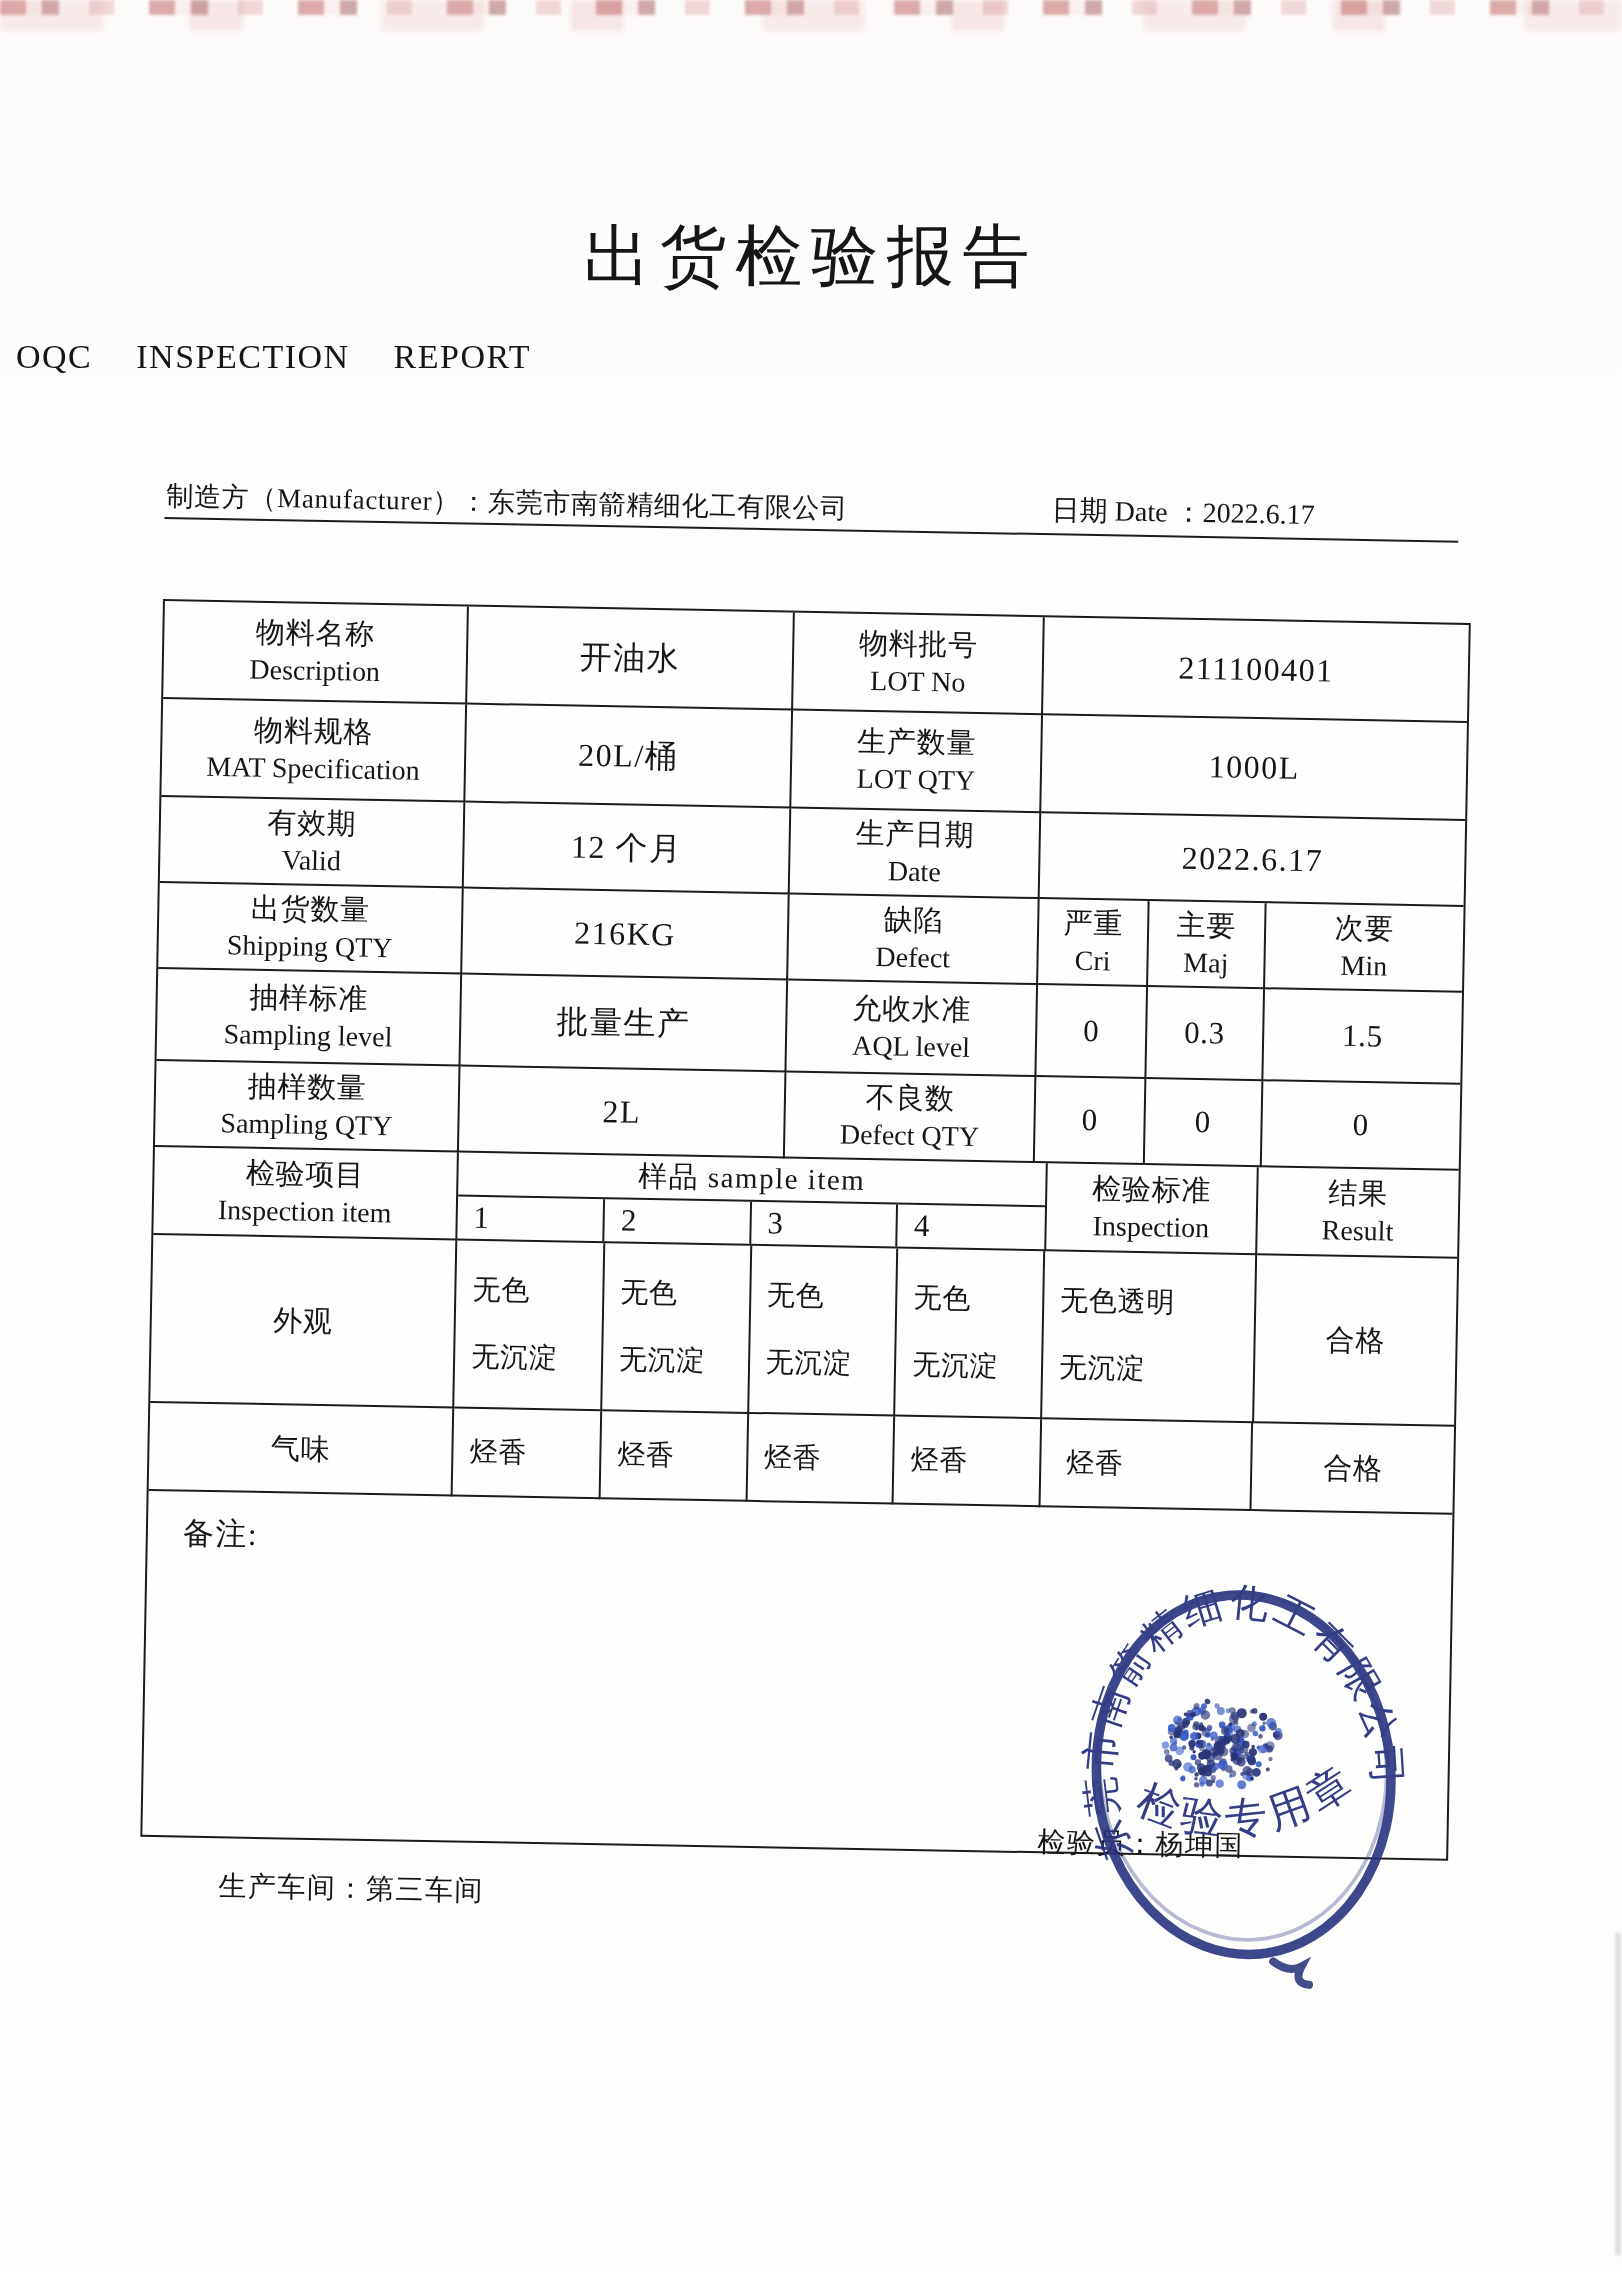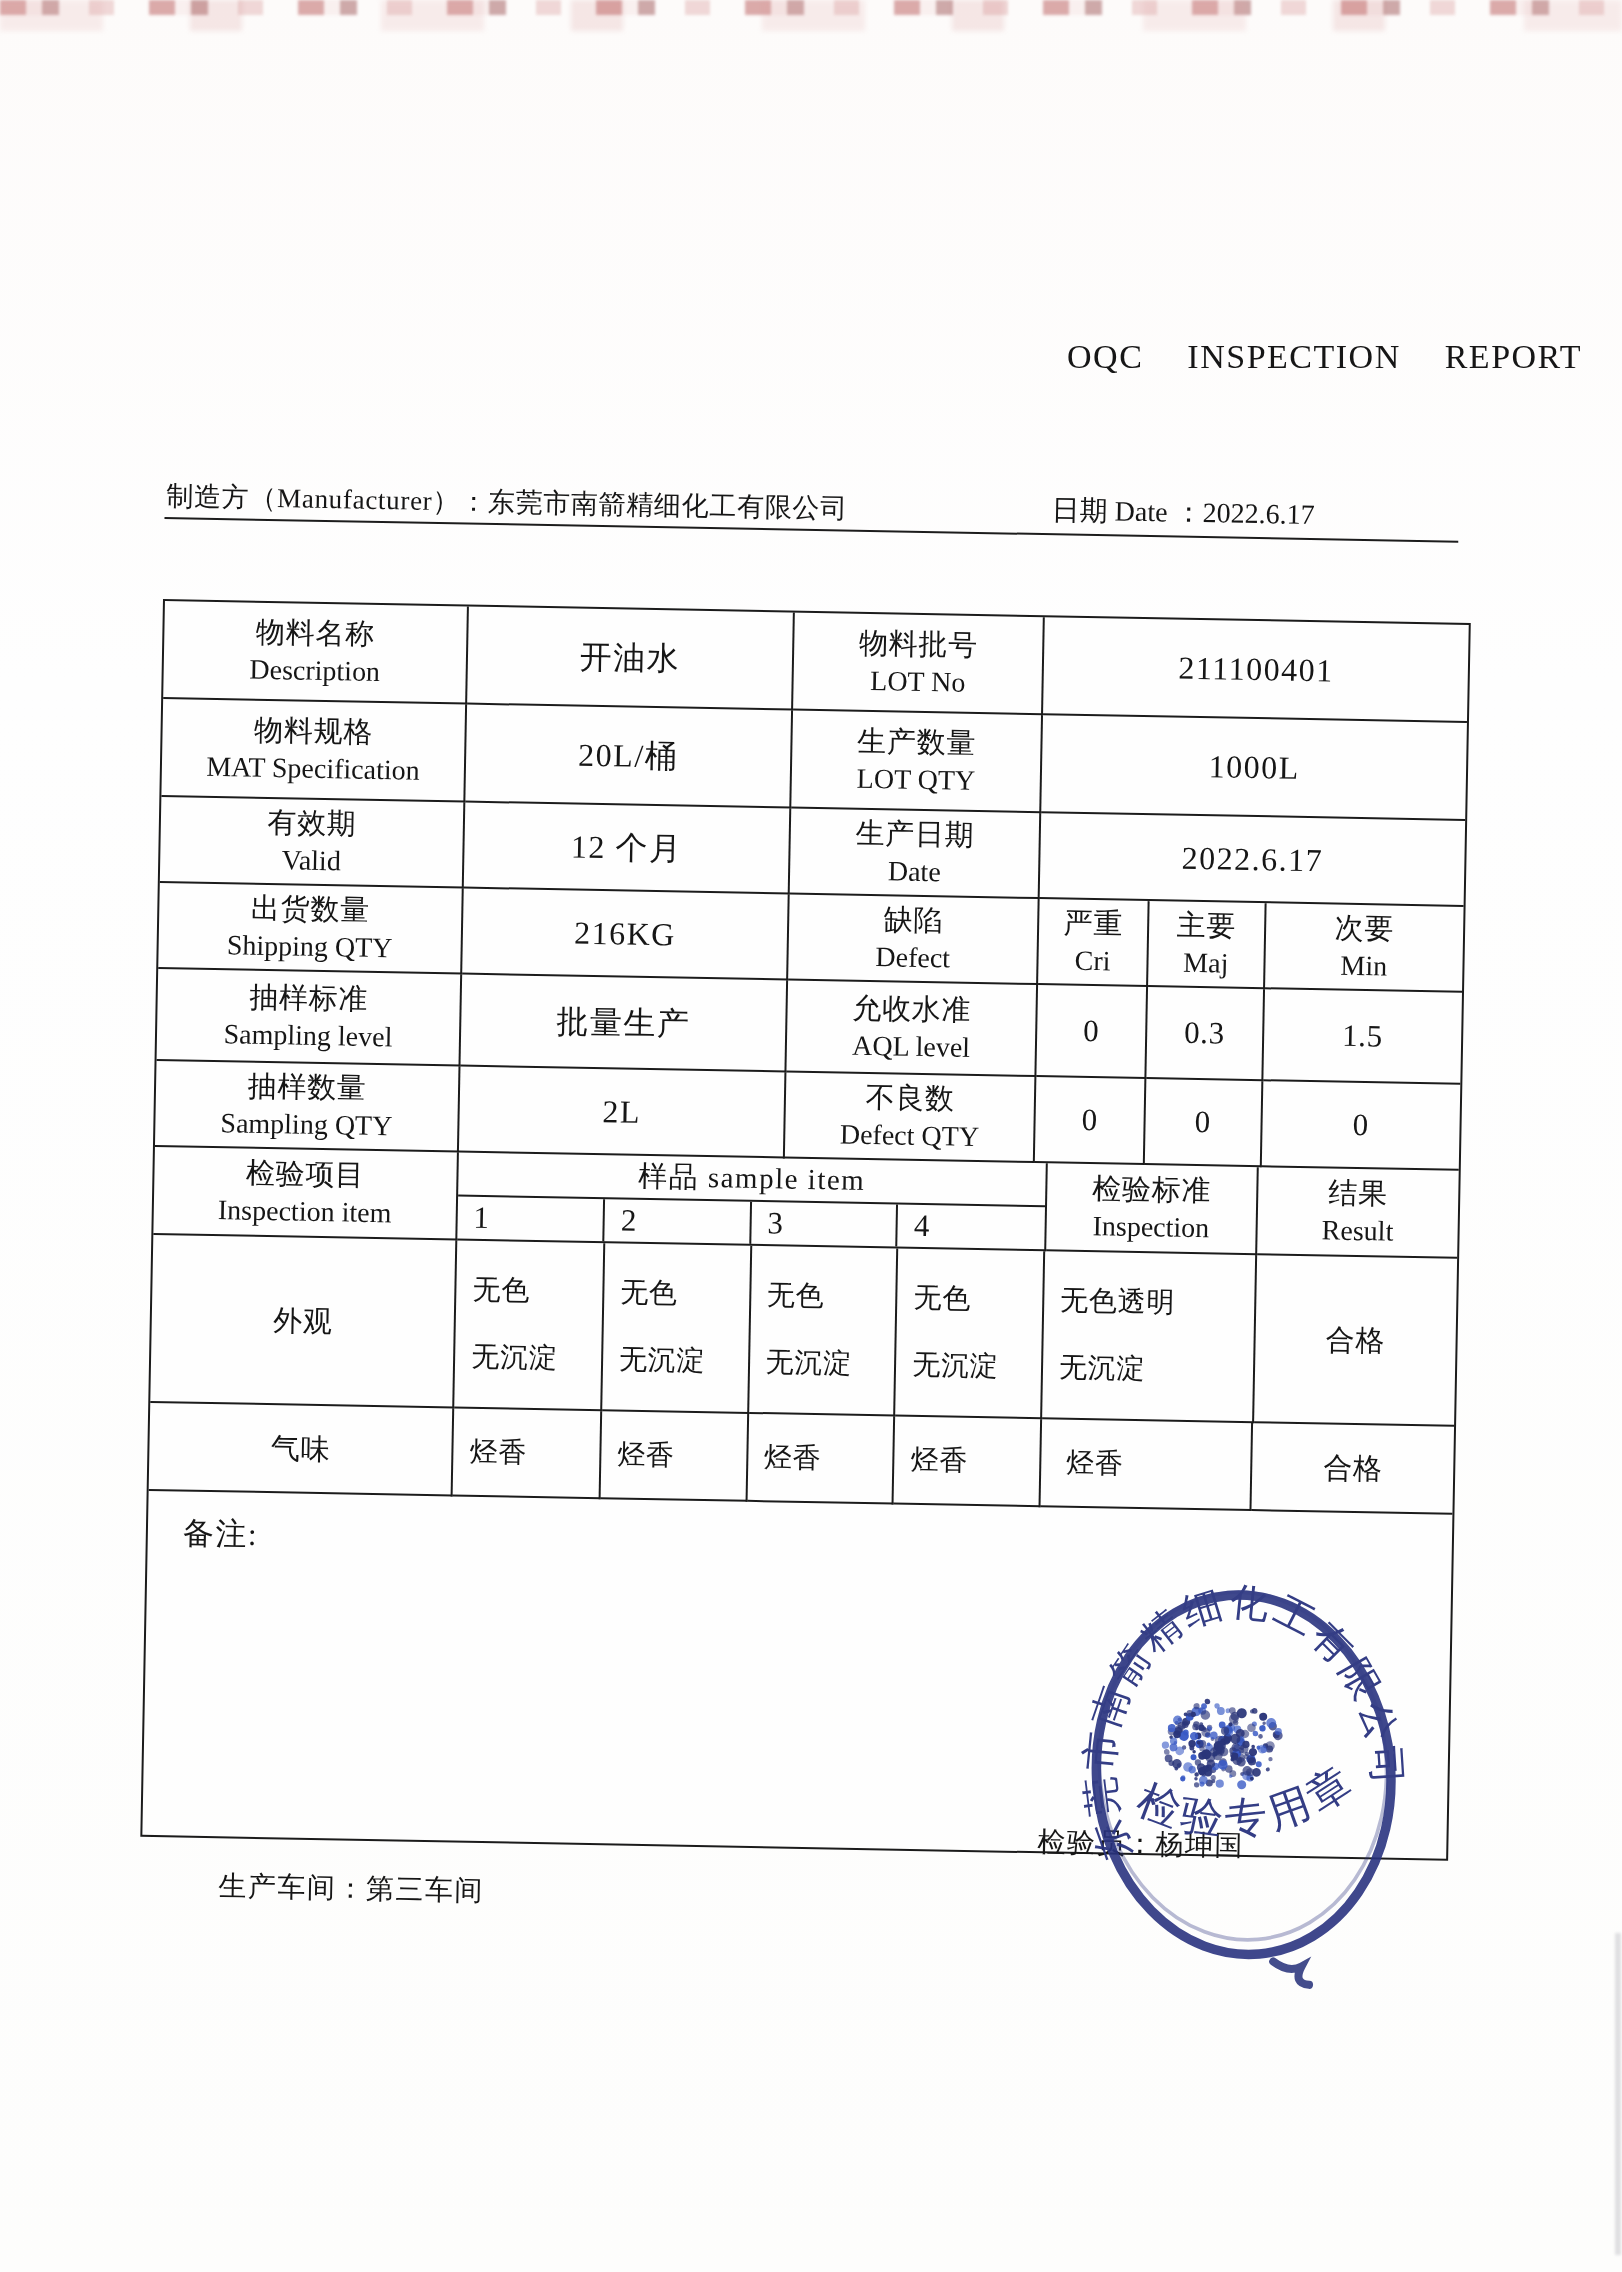--- a/index.html
+++ b/index.html
@@ -16,21 +16,21 @@
         rgba(206,128,128,.34) 89px 114px, rgba(255,255,255,0) 114px 149px);}
   .scan-edge2{position:absolute;left:0;top:0;width:1622px;height:31px;filter:blur(2.9px);opacity:.5;
     background:repeating-linear-gradient(90deg,
         rgba(220,160,160,.35) 0 103px, rgba(255,255,255,0) 103px 190px,
         rgba(196,110,110,.3) 190px 242px, rgba(255,255,255,0) 242px 381px);}
   .edge-right{position:absolute;right:1.5px;top:1933px;width:5.1px;height:322px;
         background:rgba(120,120,132,.22);filter:blur(1.5px);}
 
   .title{position:absolute;left:0;top:211px;width:1622px;text-align:center;
          font-size:67px;letter-spacing:8.8px;font-weight:500;}
-  .subtitle{position:absolute;left:0;top:338px;width:1582px;text-align:right;
+  .subtitle{position:absolute;left:16px;top:338px;width:1582px;text-align:left;
          font-size:34px;letter-spacing:1.5px;word-spacing:34px;}
 
   
   .doc{position:absolute;left:0;top:0;width:1622px;height:2273px;
        transform:rotate(1.05deg);transform-origin:163px 599px;}
 
   .mfg-line{position:absolute;left:163px;top:473px;width:1294px;height:44px;
             border-bottom:2.9px solid #1c1c1c;font-size:27px;}
   .mfg-left{position:absolute;left:1.5px;bottom:2.9px;white-space:nowrap;letter-spacing:0.7px;}
   .mfg-right{position:absolute;left:887px;bottom:4.4px;white-space:nowrap;font-size:28px;}
@@ -62,20 +62,21 @@
   .stamp text{font-family:"Liberation Serif","DejaVu Serif",serif;}
 </style>
 </head>
 <body>
 
 <div class="page">
   <div class="scan-edge"></div>
   <div class="scan-edge2"></div>
   <div class="edge-right"></div>
 
+  <div class="title">出货检验报告</div>
   <div class="subtitle">OQC INSPECTION REPORT</div>
 
   <div class="doc">
 
     <div class="mfg-line">
       <span class="mfg-left">
         <span>制造方（Manufacturer）：</span><span>东莞市南箭精细化工有限公司</span>
       </span>
       <span class="mfg-right">
         <span>日期 Date ：</span><span>2022.6.17</span>

